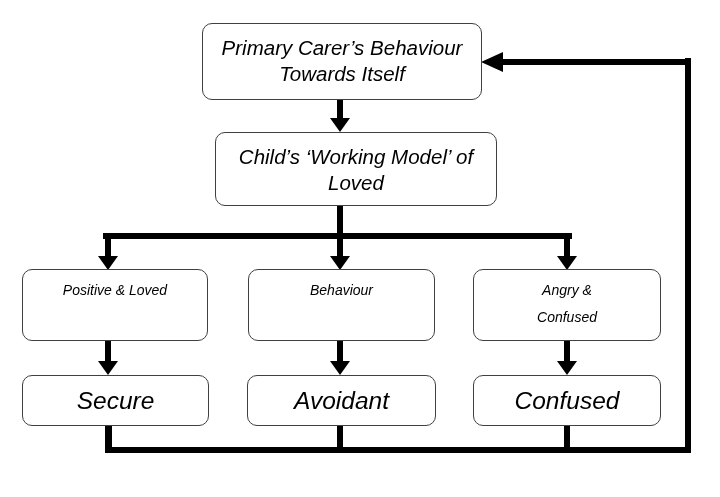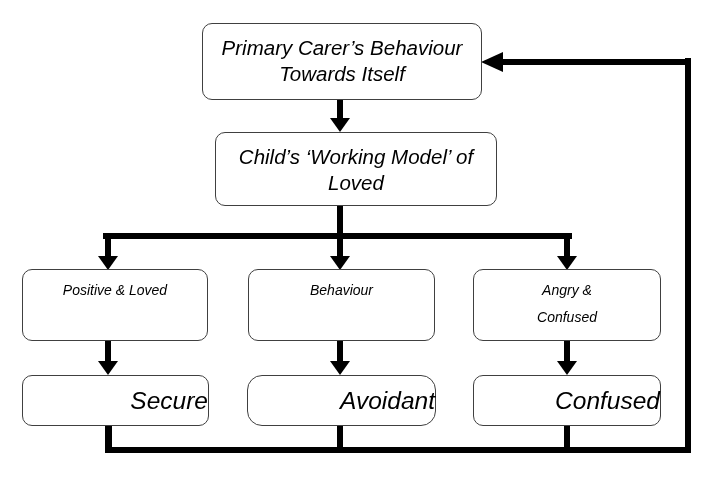--- a/index.html
+++ b/index.html
@@ -26,21 +26,21 @@
     background: var(--box-fill);
     border: 1.6px solid var(--box-border);
     border-radius: 10px;
     text-align: center;
   }
   .node .ln { display: block; }
   .node-lg  { font-size: 20.5px; line-height: 26px; padding-top: 11px; }
   .node-mid { font-size: 14px; line-height: 27px; padding-top: 7px; }
   .node-sm  {
     font-size: 24.5px;
-    display: flex; align-items: center; justify-content: flex-end;
+    display: flex; align-items: center; justify-content: center;
   }
   .seg { position: absolute; background: var(--line); }
   .arrow-down {
     position: absolute; width: 0; height: 0;
     border-left: 10px solid transparent;
     border-right: 10px solid transparent;
     border-top: 14px solid var(--line);
   }
   .arrow-left {
     position: absolute; width: 0; height: 0;
@@ -107,21 +107,21 @@
 
   <div class="node node-mid" style="left:473px; top:269px; width:188px; height:72px;">
     <span class="ln">Angry &amp;</span>
     <span class="ln">Confused</span>
   </div>
 
   <div class="node node-sm" style="left:22px; top:375px; width:187px; height:51px;">
     <span class="ln">Secure</span>
   </div>
 
-  <div class="node node-sm" style="left:247px; top:375px; width:189px; height:51px;border-radius:15px;">
+  <div class="node node-sm" style="left:247px; top:375px; width:189px; height:51px;">
     <span class="ln">Avoidant</span>
   </div>
 
   <div class="node node-sm" style="left:473px; top:375px; width:188px; height:51px;">
     <span class="ln">Confused</span>
   </div>
 
 </div>
 
 </body></html>

